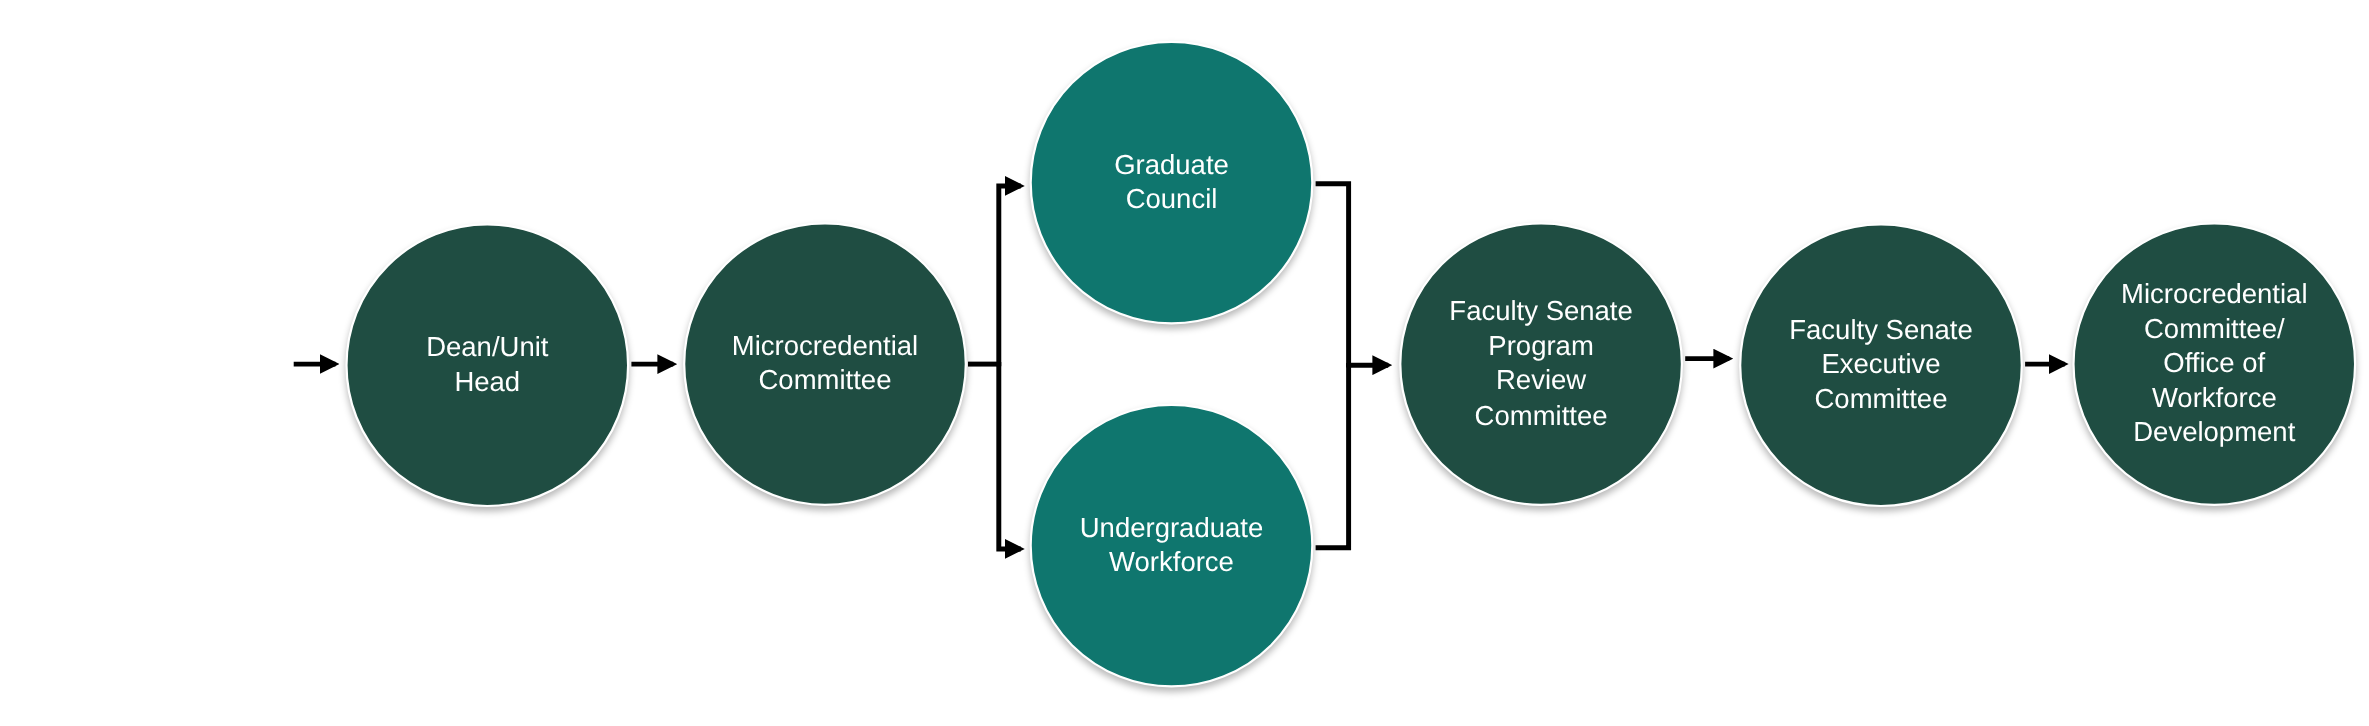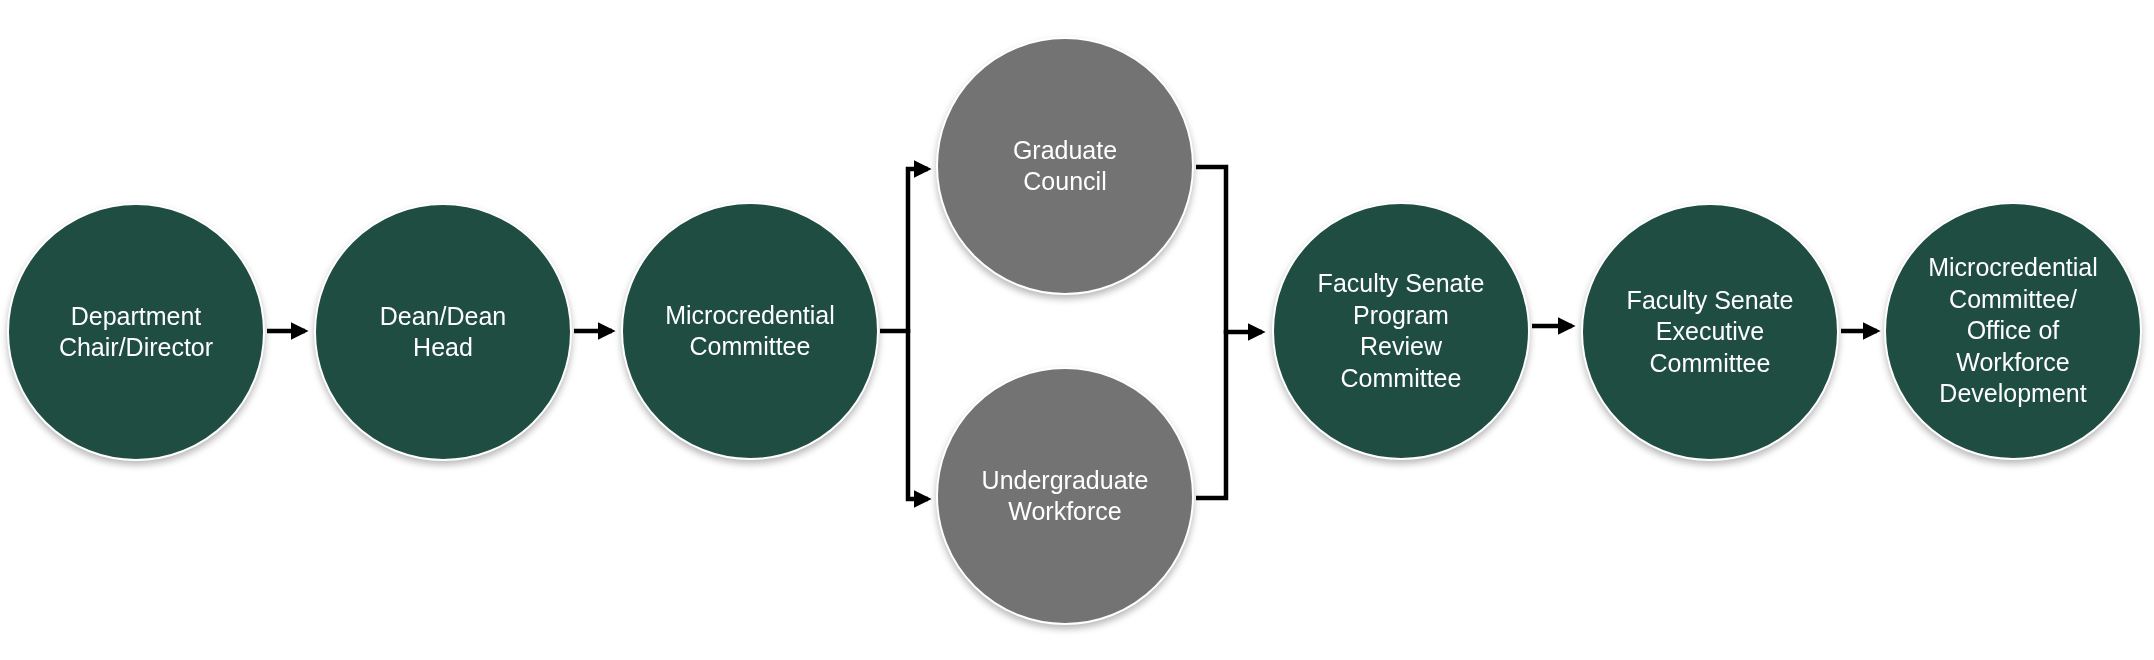--- a/index.html
+++ b/index.html
@@ -8,21 +8,21 @@
   .canvas { position: absolute; left: 0; top: 0; width: 2154px; height: 660px; }
   svg.connectors { position: absolute; left: 0; top: 0; width: 2154px; height: 660px; }
   .node {
     position: absolute; width: 258px; height: 258px; border-radius: 50%;
     border: 2px solid #ffffff;
     box-shadow: 0 4px 7px rgba(0,0,0,0.28);
     display: flex; align-items: center; justify-content: center;
     text-align: center; box-sizing: border-box; cursor: pointer;
   }
   .node.dark { background: #1f4d42; }
-  .node.light { background: #737373; }
+  .node.light { background: #0f766e; }
   .node .label {
     color: #ffffff; font-size: 25px; line-height: 31.5px; padding: 0 14px;
     white-space: pre-line;
   }
 </style>
 </head>
 <body>
 
 <div class="canvas">
 
@@ -45,27 +45,23 @@
       <polyline points="1196,167 1226,167 1226,334"></polyline>
       <polyline points="1196,498 1226,498 1226,330"></polyline>
       <line x1="1226" y1="332" x2="1262" y2="332" marker-end="url(#ah)"></line>
 
       <line x1="1532" y1="326" x2="1572" y2="326" marker-end="url(#ah)"></line>
 
       <line x1="1841" y1="331" x2="1877" y2="331" marker-end="url(#ah)"></line>
     </g>
   </svg>
 
-  <div class="node dark" style="left:7px; top:203px;">
-    <span class="label">Department
-Chair/Director</span>
-  </div>
 
   <div class="node dark" style="left:314px; top:203px;">
-    <span class="label">Dean/Dean
+    <span class="label">Dean/Unit
 Head</span>
   </div>
 
   <div class="node dark" style="left:621px; top:202px;">
     <span class="label">Microcredential
 Committee</span>
   </div>
 
   <div class="node light" style="left:936px; top:37px;">
     <span class="label">Graduate

